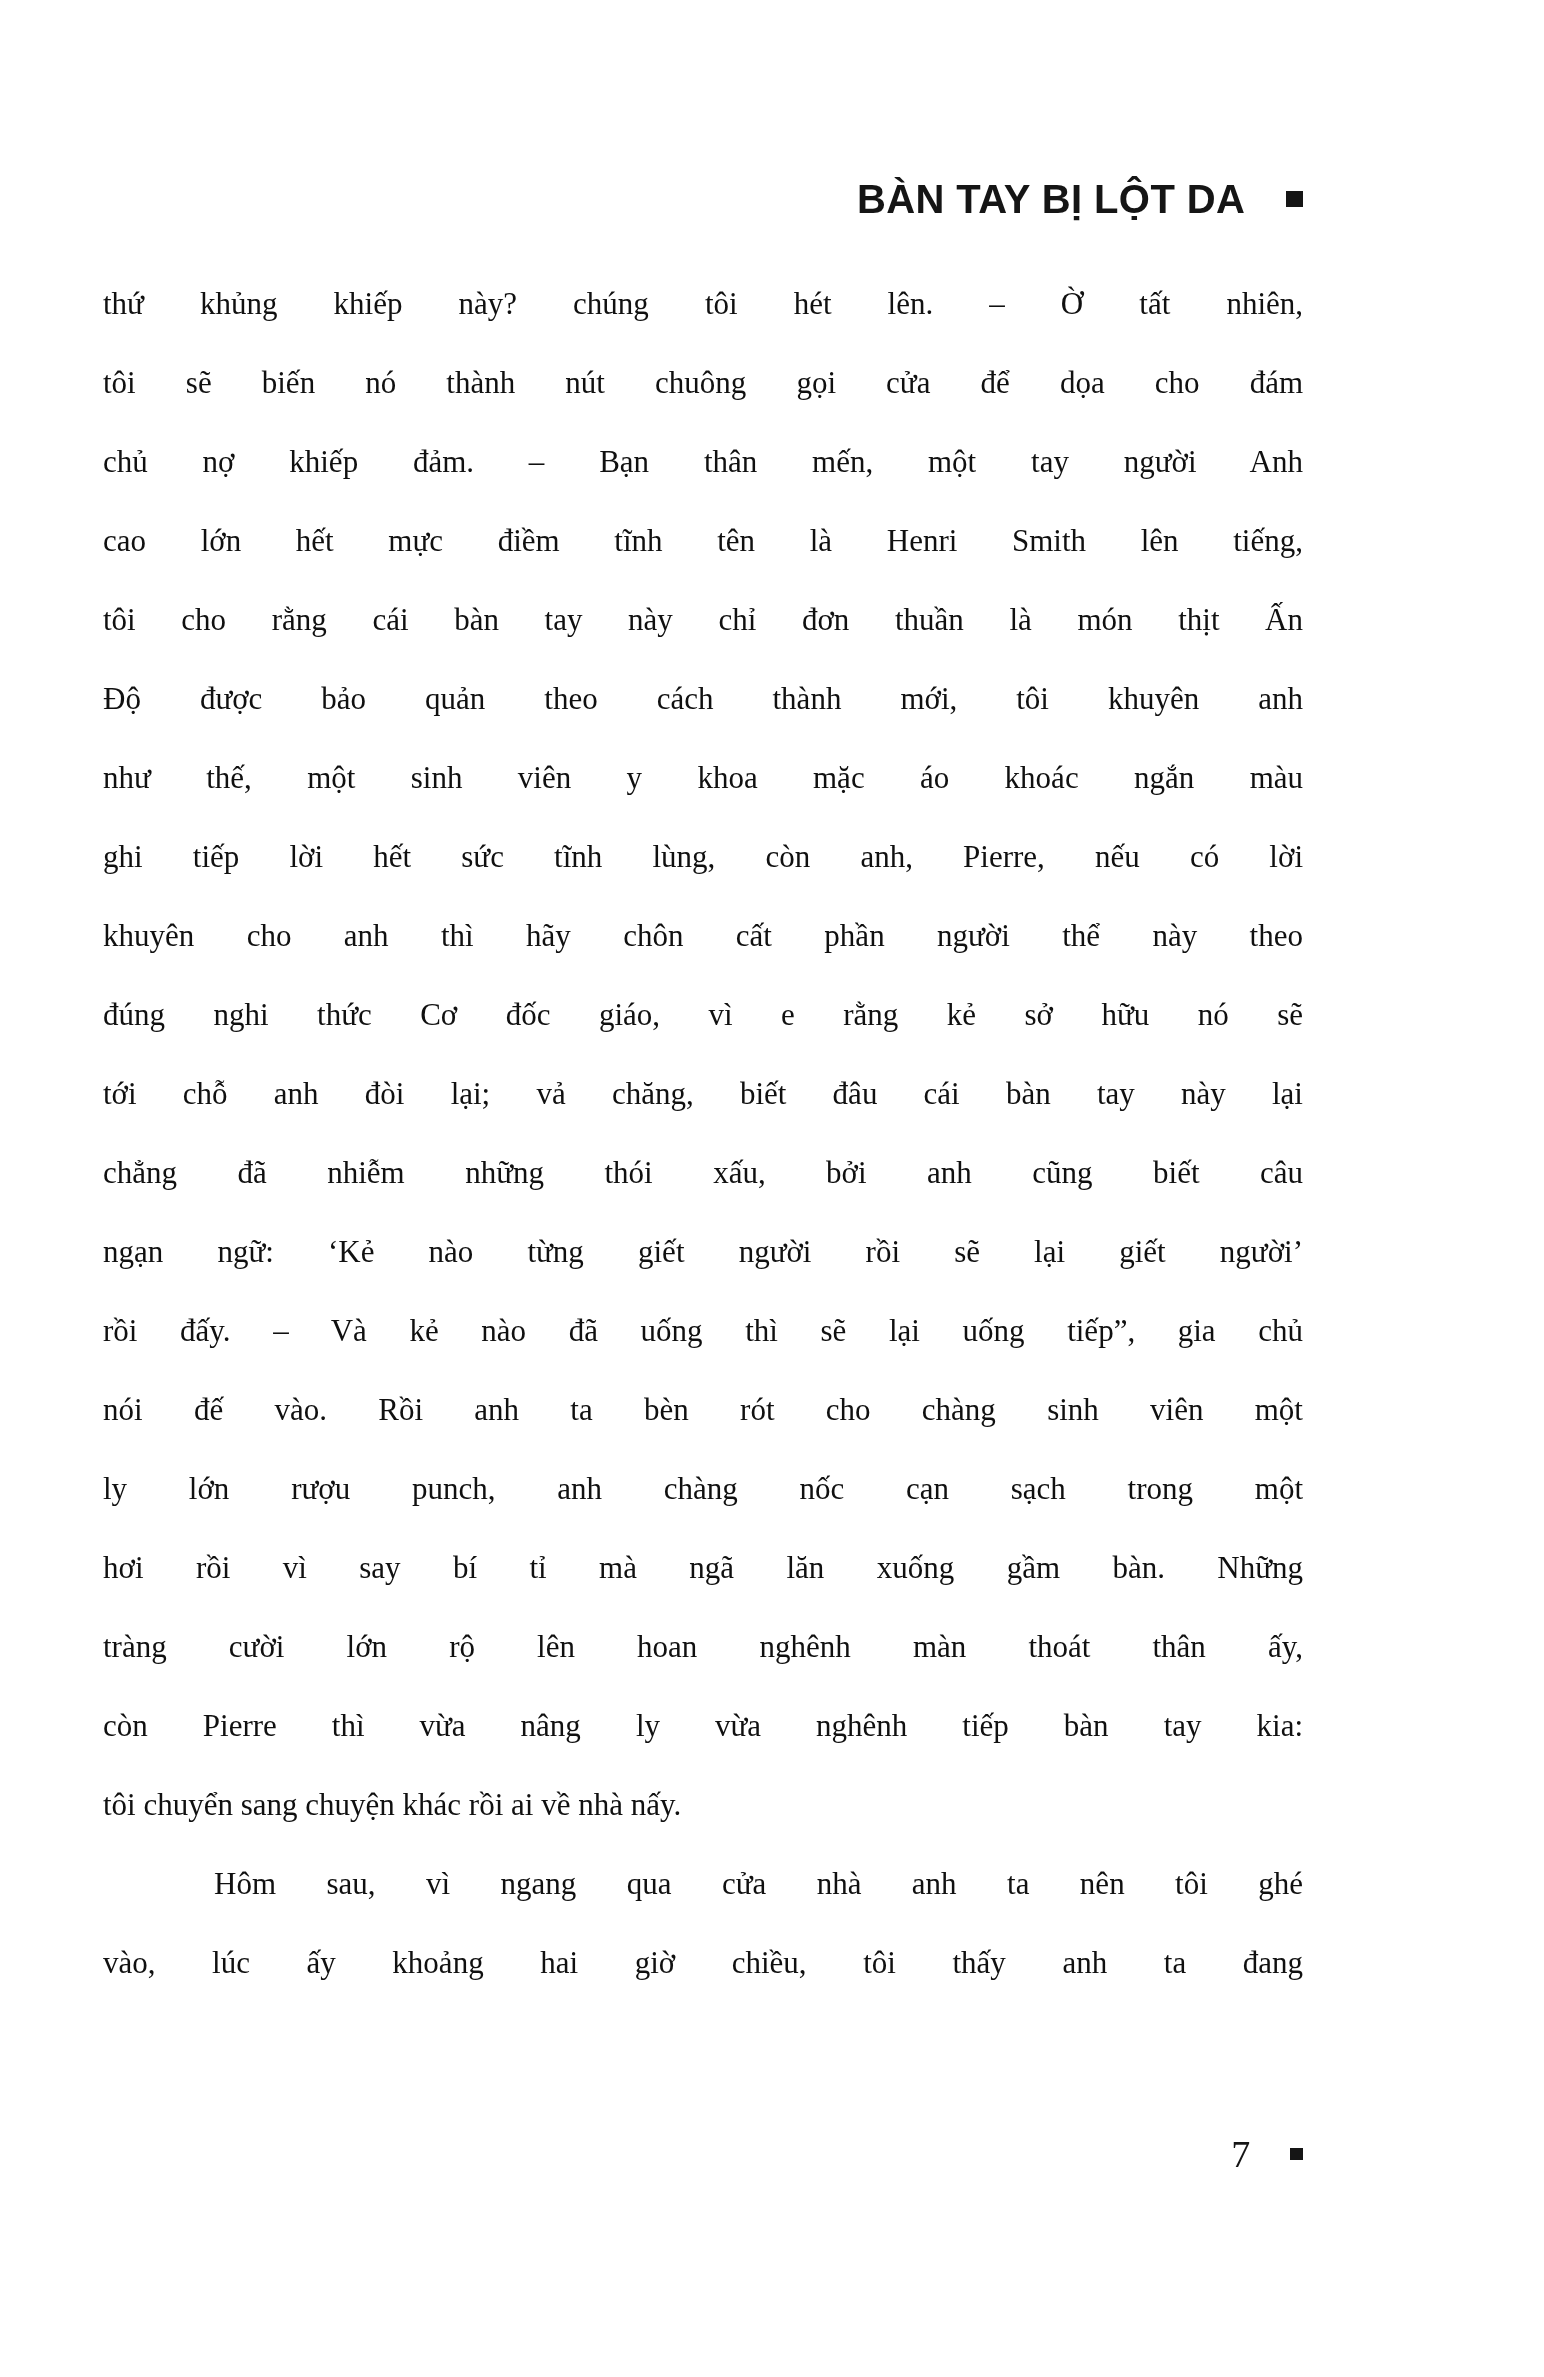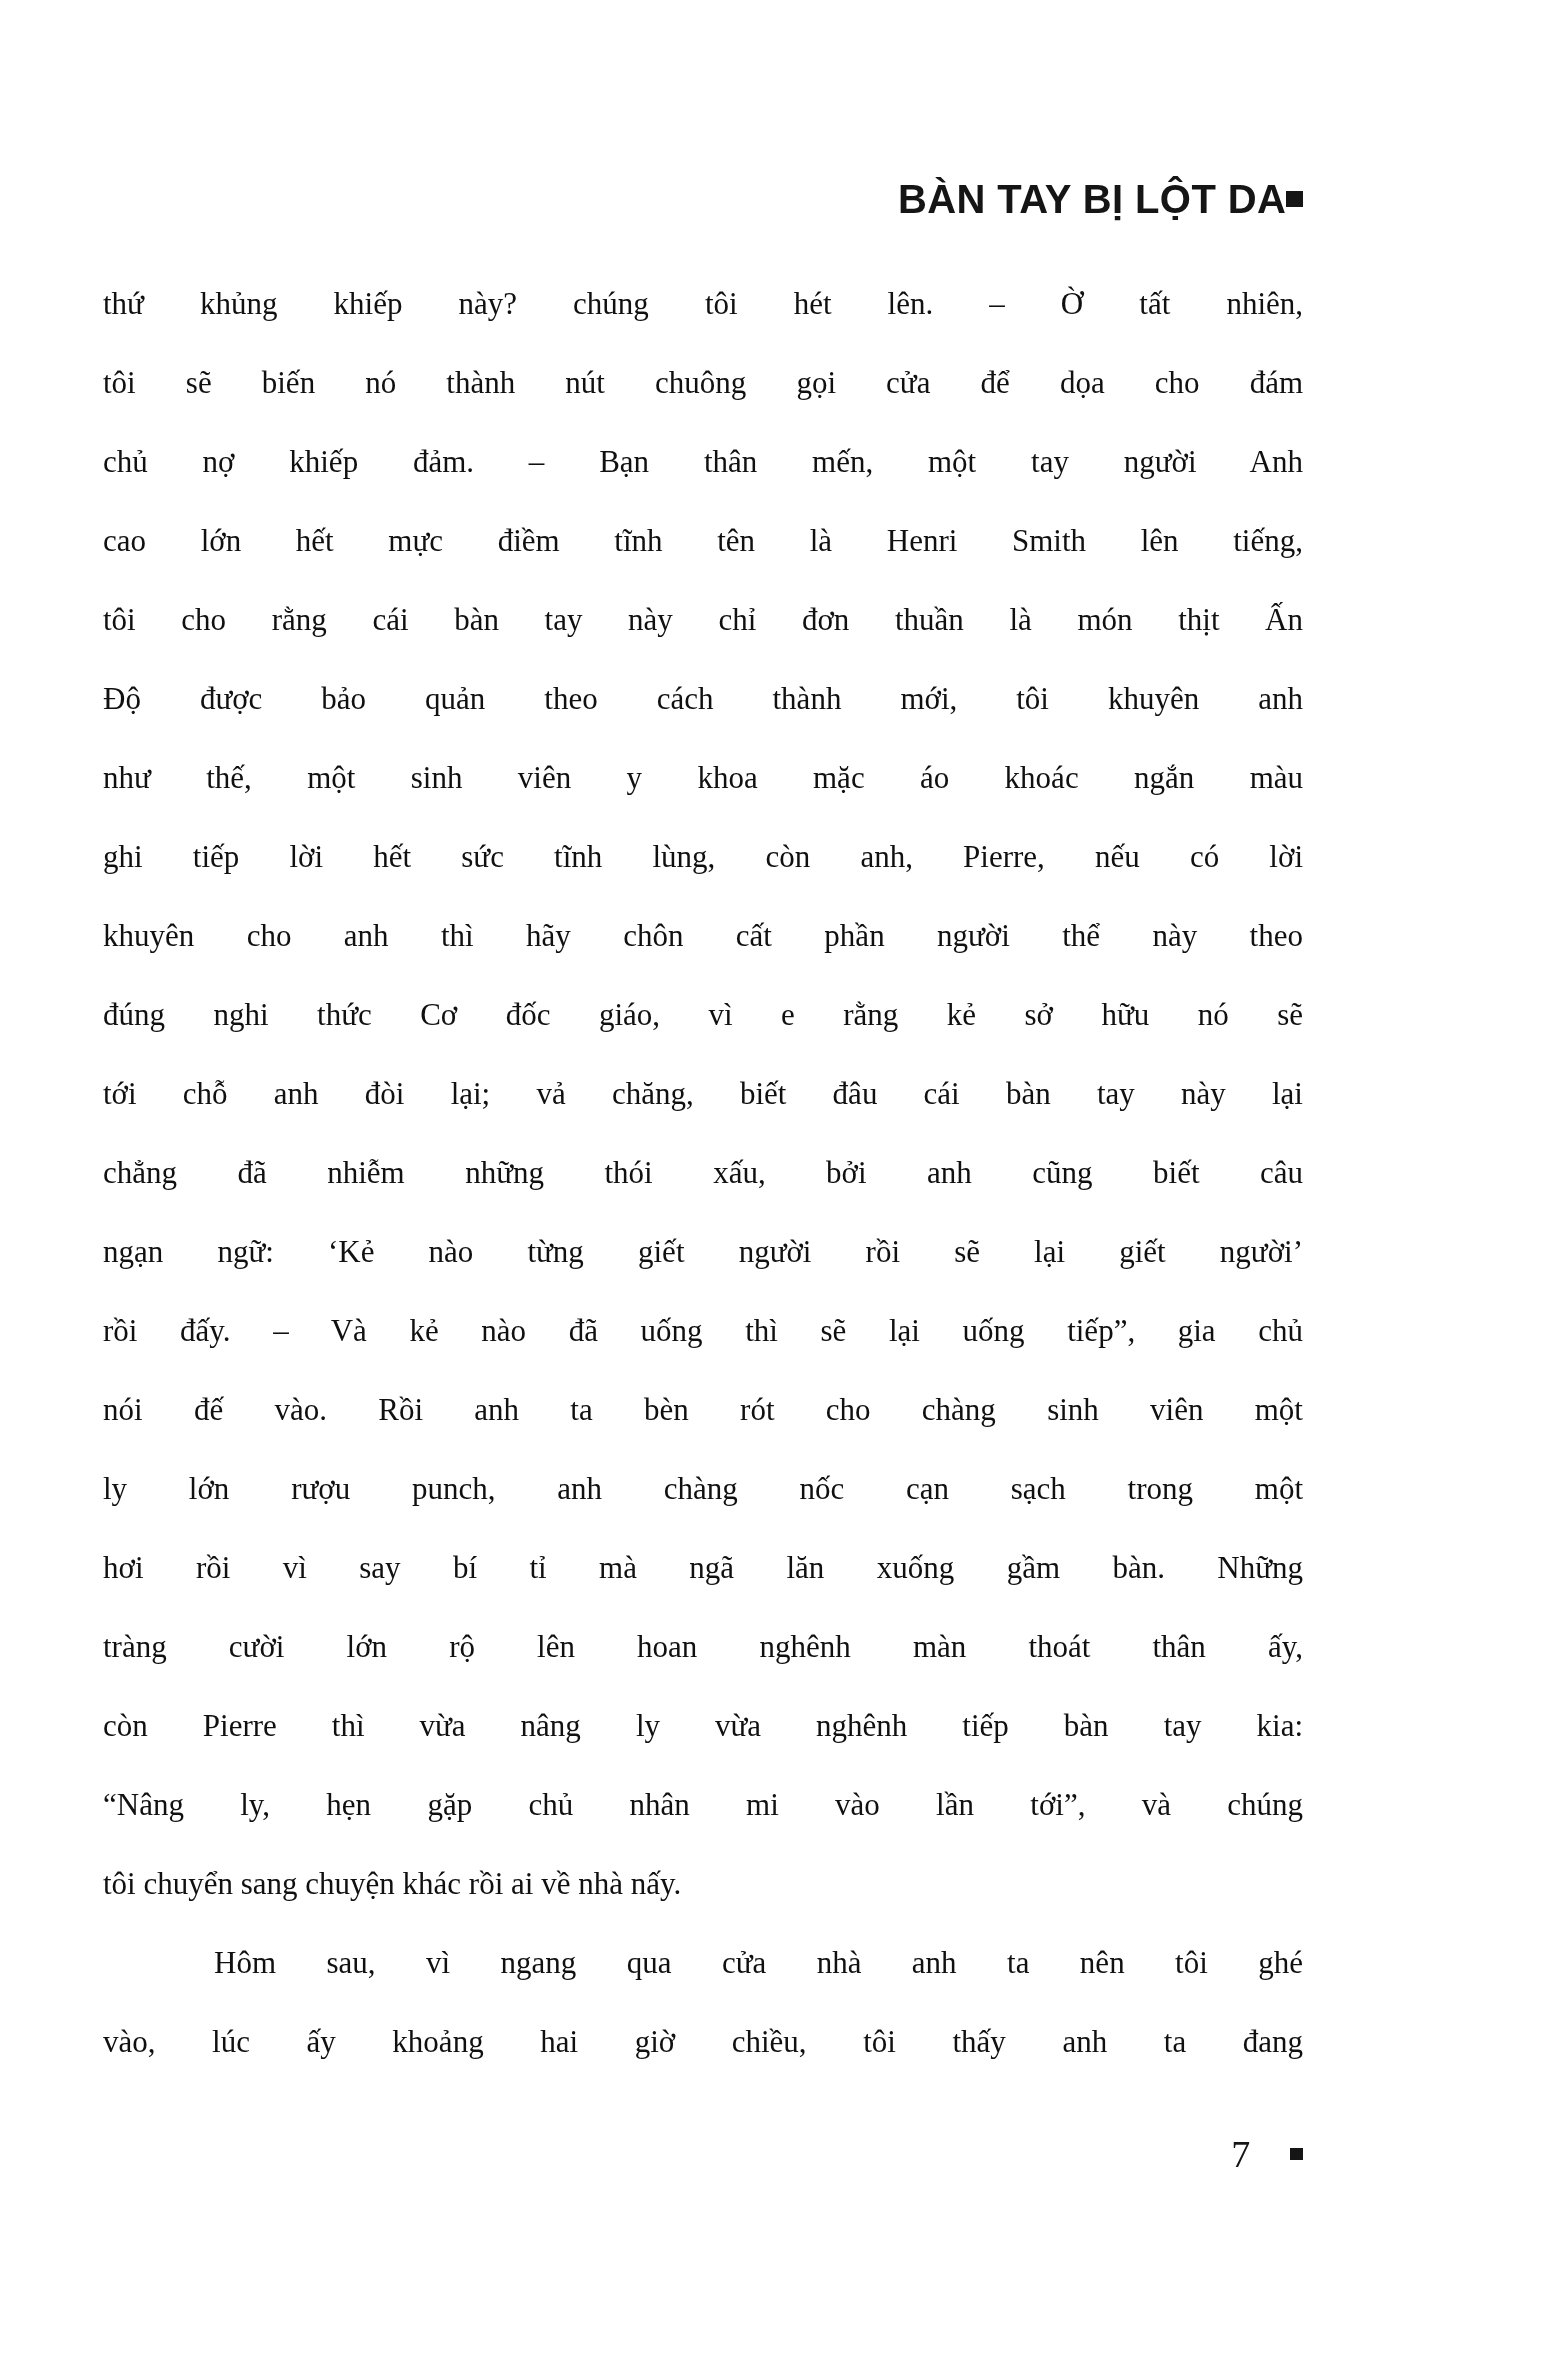--- a/index.html
+++ b/index.html
@@ -16,20 +16,21 @@
   
   .running-header {
     position: absolute;
     top: 173px;
     left: 103px;
     width: 1200px;
     height: 52px;
     display: flex;
     justify-content: flex-end;
     align-items: center;
+    gap: 41px;
   }
   .running-header .title {
     font-family: "Liberation Sans", "DejaVu Sans", sans-serif;
     font-weight: bold;
     font-size: 40px;
     letter-spacing: 0.4px;
     color: #151515;
     white-space: nowrap;
   }
   .sq {
@@ -101,21 +102,20 @@
     <div class="body-line">đúng nghi thức Cơ đốc giáo, vì e rằng kẻ sở hữu nó sẽ</div>
     <div class="body-line">tới chỗ anh đòi lại; vả chăng, biết đâu cái bàn tay này lại</div>
     <div class="body-line">chẳng đã nhiễm những thói xấu, bởi anh cũng biết câu</div>
     <div class="body-line">ngạn ngữ: ‘Kẻ nào từng giết người rồi sẽ lại giết người’</div>
     <div class="body-line">rồi đấy. – Và kẻ nào đã uống thì sẽ lại uống tiếp”, gia chủ</div>
     <div class="body-line">nói đế vào. Rồi anh ta bèn rót cho chàng sinh viên một</div>
     <div class="body-line">ly lớn rượu punch, anh chàng nốc cạn sạch trong một</div>
     <div class="body-line">hơi rồi vì say bí tỉ mà ngã lăn xuống gầm bàn. Những</div>
     <div class="body-line">tràng cười lớn rộ lên hoan nghênh màn thoát thân ấy,</div>
     <div class="body-line">còn Pierre thì vừa nâng ly vừa nghênh tiếp bàn tay kia:</div>
-    <div class="body-line">“Nâng ly, hẹn gặp chủ nhân mi vào lần tới”, và chúng</div>
     <div class="body-line para-end">tôi chuyển sang chuyện khác rồi ai về nhà nấy.</div>
     <div class="body-line indent">Hôm sau, vì ngang qua cửa nhà anh ta nên tôi ghé</div>
     <div class="body-line">vào, lúc ấy khoảng hai giờ chiều, tôi thấy anh ta đang</div>
   </div>
 
   <div class="page-footer">
     <span class="page-number">7</span>
     <span class="sq footer-sq"></span>
   </div>
 

